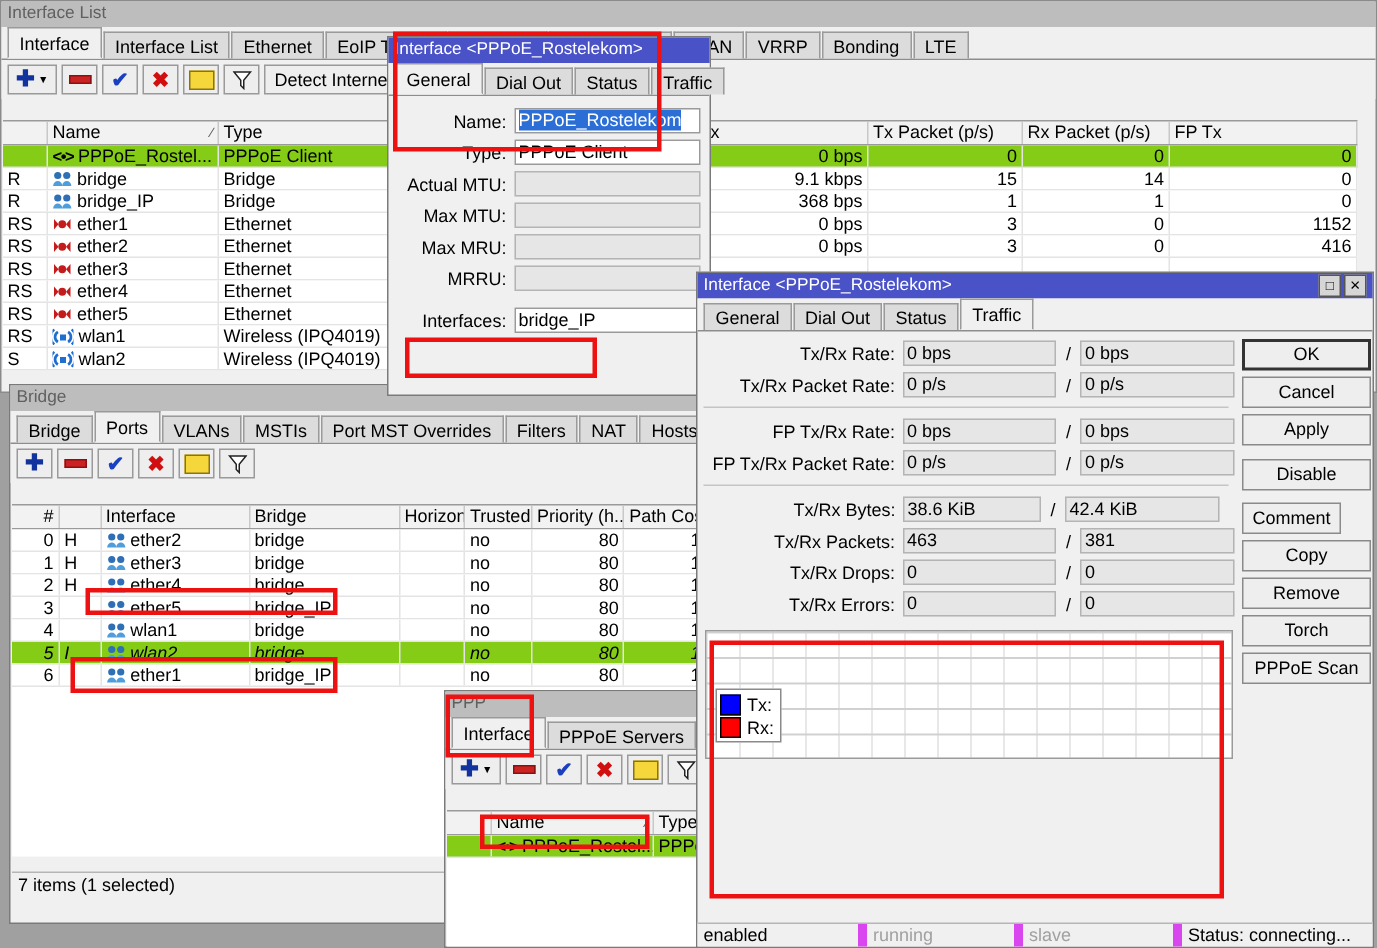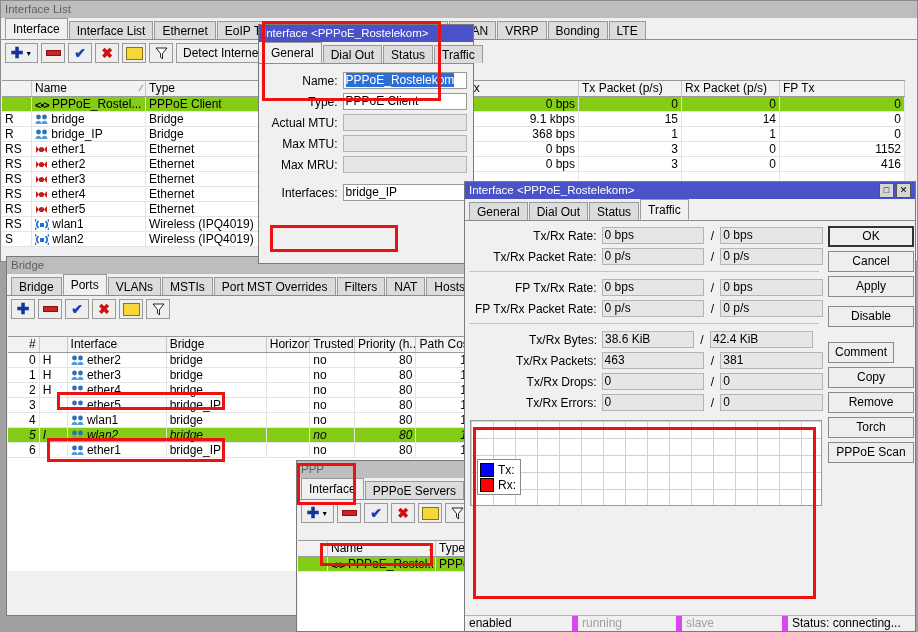--- a/index.html
+++ b/index.html
@@ -436,20 +436,22 @@
             <path d="M6.4 10 C6.8 5.6 12.2 5.6 12.6 10 Z" fill="#4f9ddb"></path>
           </svg> ether1</div>
         <div class="td" style="width:101px;">bridge_IP</div>
         <div class="td" style="width:44px;"></div>
         <div class="td" style="width:45px;">no</div>
         <div class="td r" style="width:62px;">80</div>
         <div class="td r" style="width:55px;">1</div>
       </div>
     </div>
 
+  <div style="position:absolute;left:1px;bottom:17px;width:463px;height:17px;background:#f0f0f0;
+              border-top:1px solid #b5b5b5;font-size:12px;line-height:16px;padding-left:4px;box-sizing:border-box;">7 items (1 selected)</div>
 </div>
 
 <div class="win" id="w-ppp" style="left:296px;top:460px;width:180px;height:172px;">
   <div class="titlebar tb-inactive">
     <span class="tb-title">PPP</span>
   </div>
 
   <div class="tabs">
     <div class="tab active">Interface</div>
     <div class="tab">PPPoE Servers</div>
@@ -523,20 +525,24 @@
     <div class="frow">
       <div class="flabel" style="width:79px">Actual MTU:</div>
       <div class="finput dis" style="width:125px"></div>
     </div>
     <div class="frow">
       <div class="flabel" style="width:79px">Max MTU:</div>
       <div class="finput dis" style="width:125px"></div>
     </div>
     <div class="frow">
       <div class="flabel" style="width:79px">Max MRU:</div>
+      <div class="finput dis" style="width:125px"></div>
+    </div>
+    <div class="frow">
+      <div class="flabel" style="width:79px">MRRU:</div>
       <div class="finput dis" style="width:125px"></div>
     </div>
     <div style="height:7px"></div>
     <div class="frow">
       <div class="flabel" style="width:79px">Interfaces:</div>
       <div class="finput" style="width:125px">bridge_IP</div>
     </div>
   </div>
 </div>
 
@@ -610,21 +616,21 @@
         </div>
       </div>
   </div>
 
   <div style="position:absolute;left:363px;top:44px;width:86px;">
     <div id="traffic-buttons">
         <div class="btn def" style="width:86px;">OK</div>
         <div class="btn" style="width:86px;margin-top:4px;">Cancel</div>
         <div class="btn" style="width:86px;margin-top:4px;">Apply</div>
         <div class="btn" style="width:86px;margin-top:9px;">Disable</div>
-        <div class="btn" style="width:66px;margin-top:15px;">Comment</div>
+        <div class="btn" style="width:66px;margin-top:8px;">Comment</div>
         <div class="btn" style="width:86px;margin-top:4px;">Copy</div>
         <div class="btn" style="width:86px;margin-top:4px;">Remove</div>
         <div class="btn" style="width:86px;margin-top:4px;">Torch</div>
         <div class="btn" style="width:86px;margin-top:4px;">PPPoE Scan</div>
       </div>
   </div>
 
   <div class="graph" style="position:absolute;left:5px;top:238px;width:352px;height:86px;">
     <div class="legend" style="left:6px;top:38px;">
       <div class="lrow">

